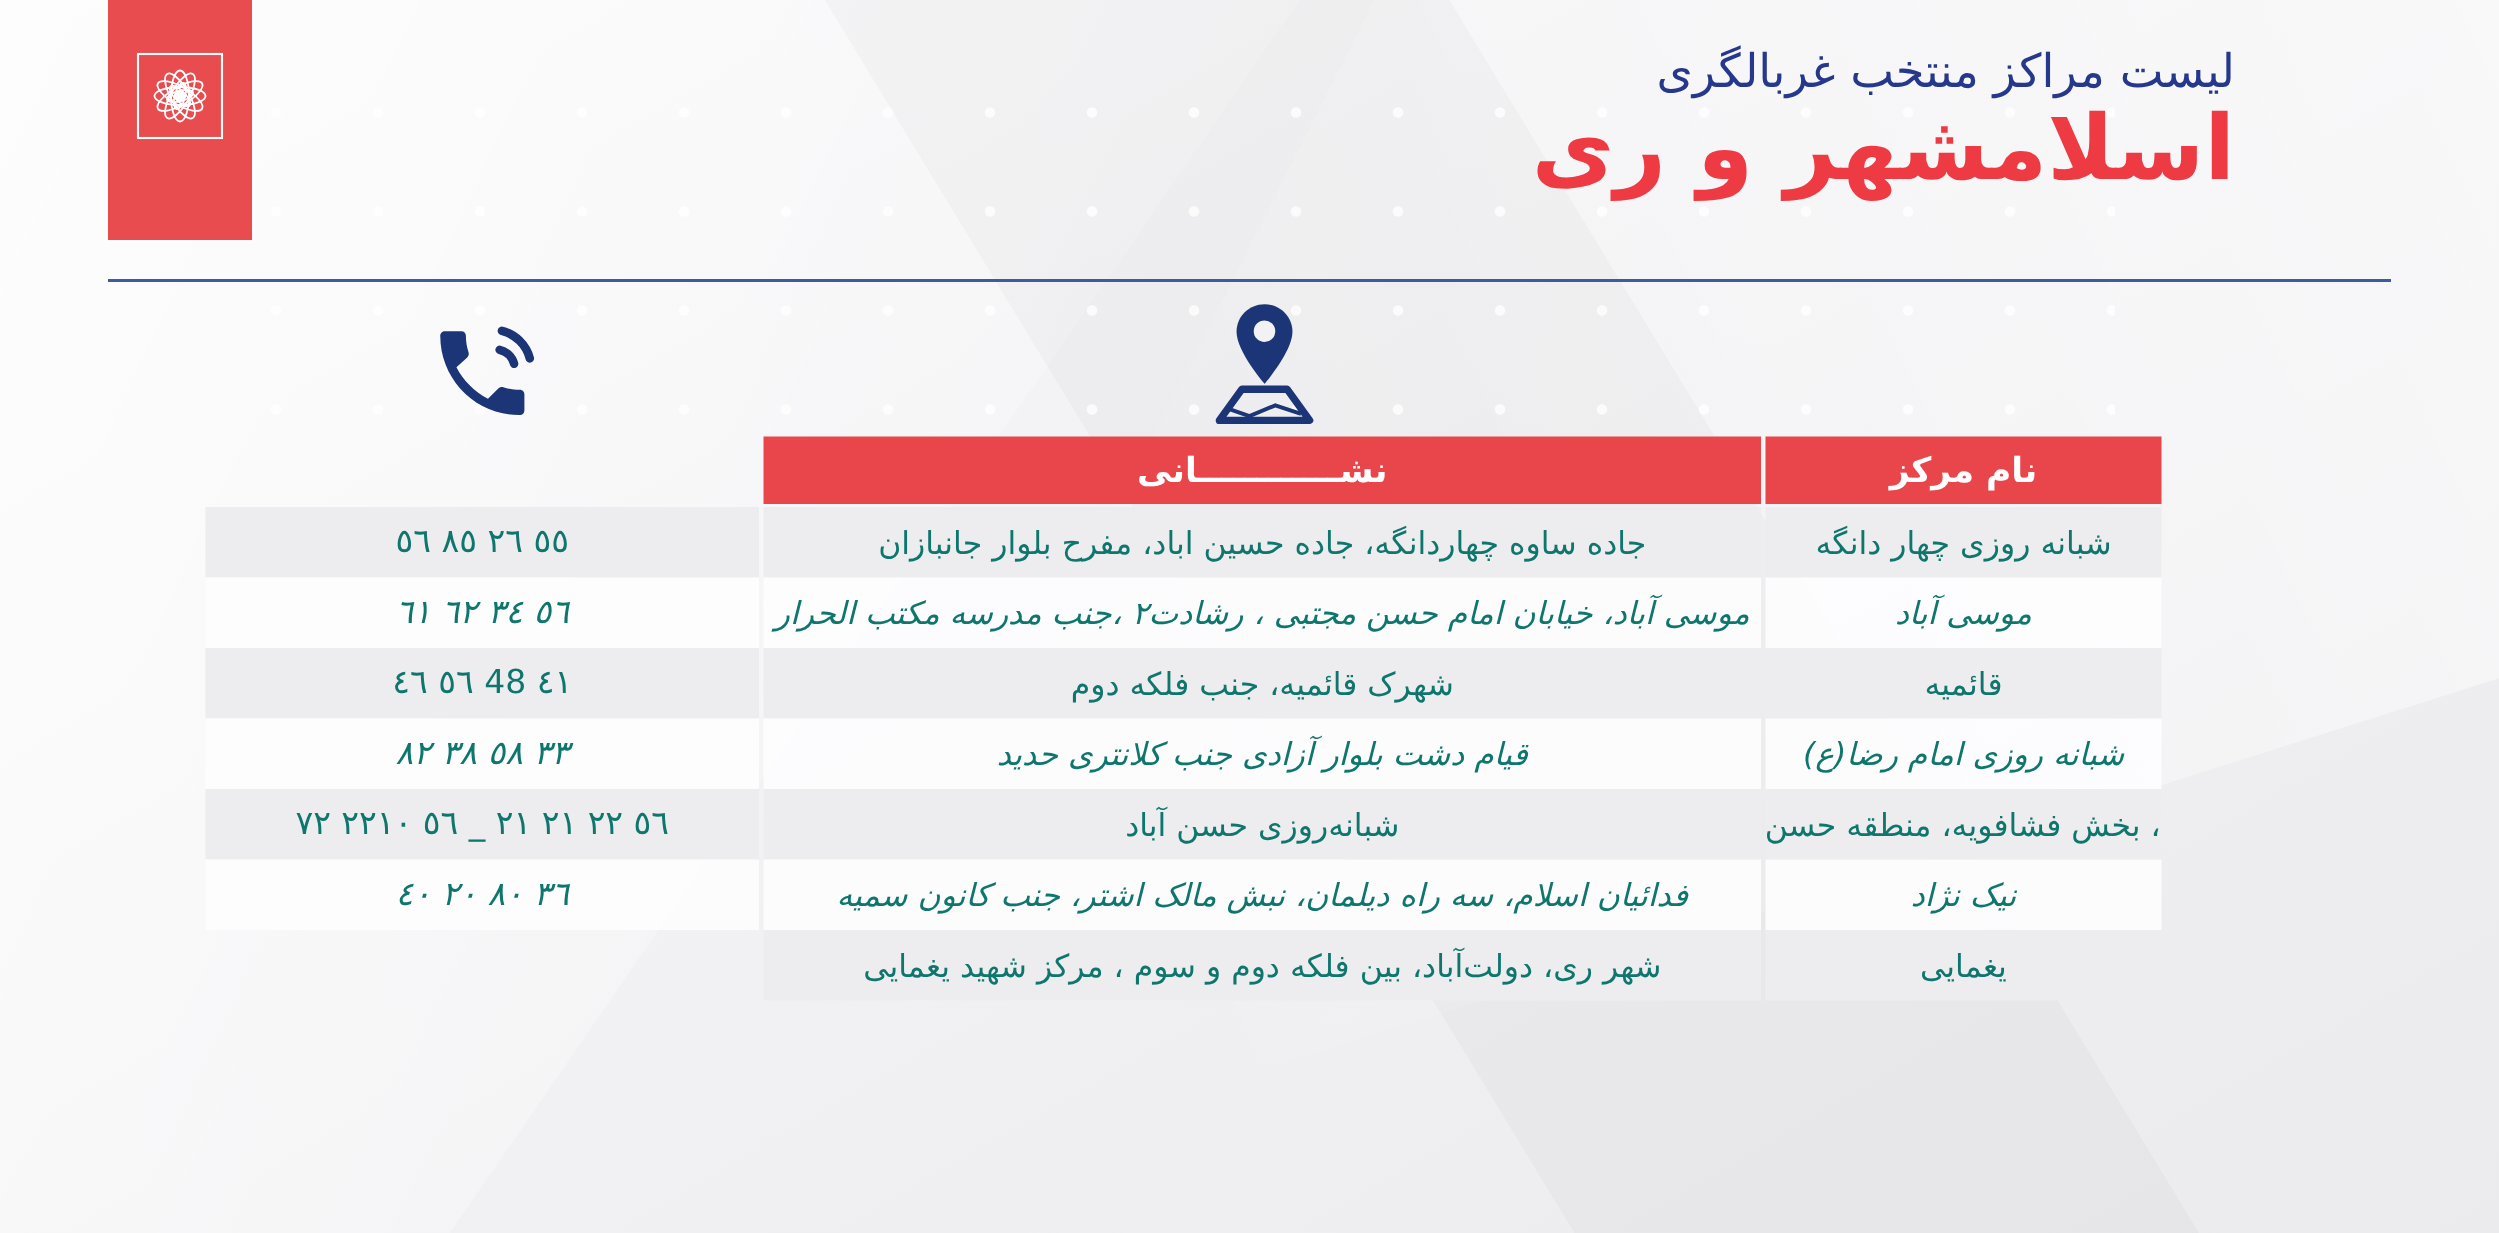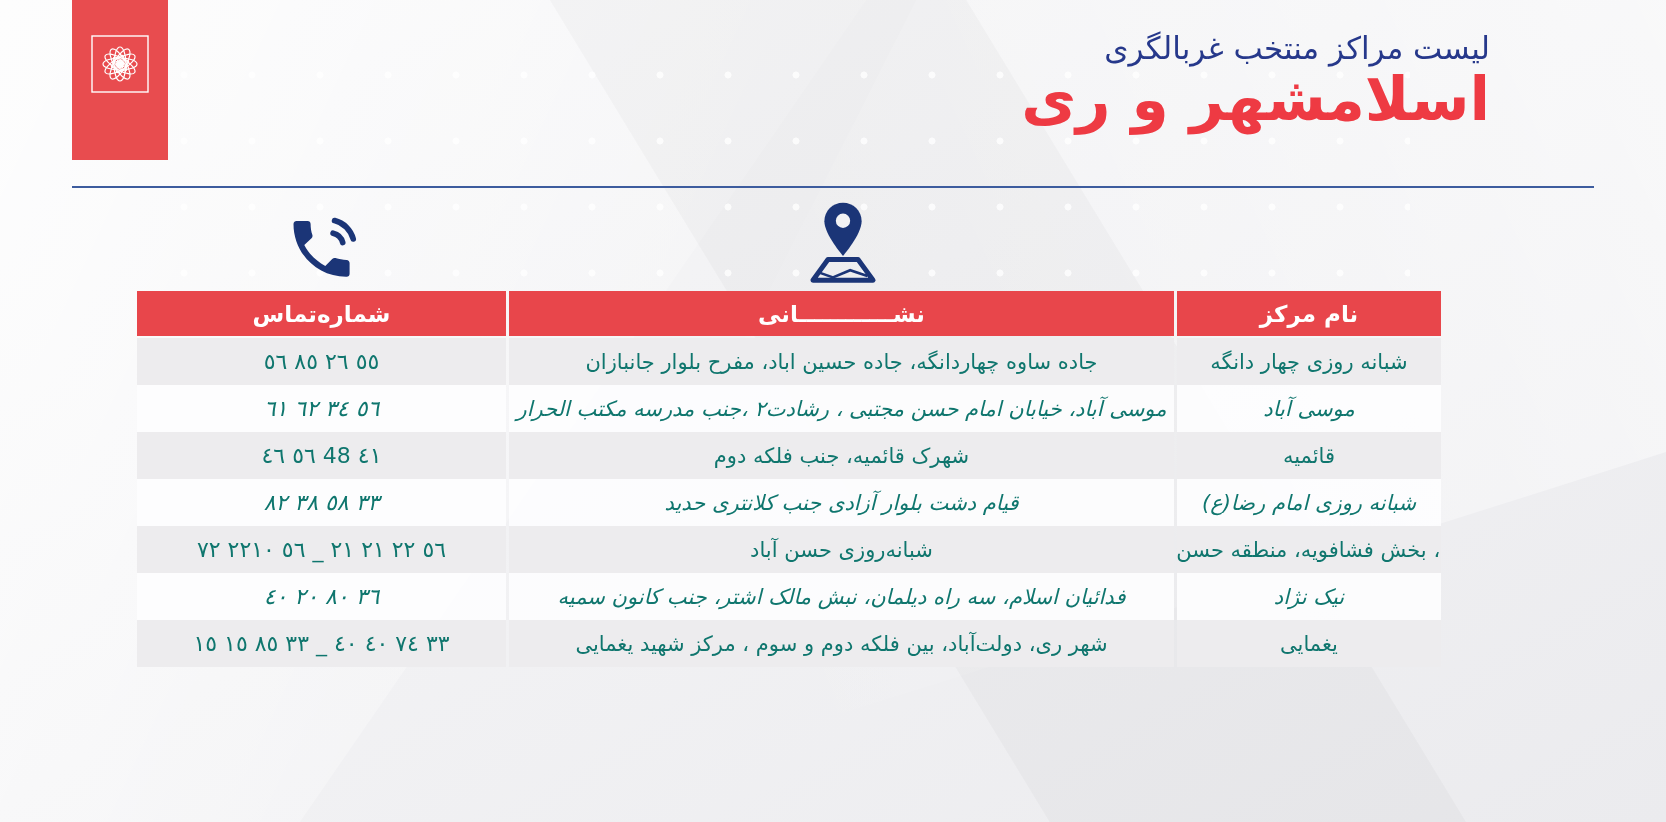--- a/index.html
+++ b/index.html
@@ -93,21 +93,20 @@
       <path fill="none" stroke="#1b3577" stroke-width="1.8" d="M15 50.5 l10 3.5 12-5 12 4"></path>
       <path fill="#1b3577" d="M32 2c-7.2 0-13 5.7-13 12.8 0 9.2 13 24.2 13 24.2s13-15 13-24.2C45 7.7 39.2 2 32 2z"></path>
       <circle cx="32" cy="14.5" r="5" fill="#f2f2f4"></circle>
     </svg>
   </div>
 
   <div class="table">
     <div class="grid-row">
       <div class="hcell">نام مرکز</div>
       <div class="hcell">نشــــــــــــانی</div>
-      <div class="hcell">شماره‌تماس</div>
     </div>
     <div class="body">
       <div class="grid-row row odd">
         <div class="cell">شبانه روزی چهار دانگه</div>
         <div class="cell">جاده ساوه چهاردانگه، جاده حسین اباد، مفرح بلوار جانبازان</div>
         <div class="cell phone">٥٥ ٢٦ ٨٥ ٥٦</div>
       </div>
       <div class="grid-row row even">
         <div class="cell">موسی آباد</div>
         <div class="cell">موسی آباد، خیابان امام حسن مجتبی ، رشادت٢ ،جنب مدرسه مکتب الحرار</div>
@@ -129,17 +128,16 @@
         <div class="cell phone">٥٦ ٢٢ ٢١ ٢١ _ ٥٦ ٢٢١٠ ٧٢</div>
       </div>
       <div class="grid-row row even">
         <div class="cell">نیک نژاد</div>
         <div class="cell">فدائیان اسلام، سه راه دیلمان، نبش مالک اشتر، جنب کانون سمیه</div>
         <div class="cell phone">٣٦ ٨٠ ٢٠ ٤٠</div>
       </div>
       <div class="grid-row row odd">
         <div class="cell">یغمایی</div>
         <div class="cell">شهر ری، دولت‌آباد، بین فلکه دوم و سوم ، مرکز شهید یغمایی</div>
-        <div class="cell phone">٣٣ ٧٤ ٤٠ ٤٠ _ ٣٣ ٨٥ ١٥ ١٥</div>
       </div>
     </div>
   </div>
 </div>
 
 </body></html>

